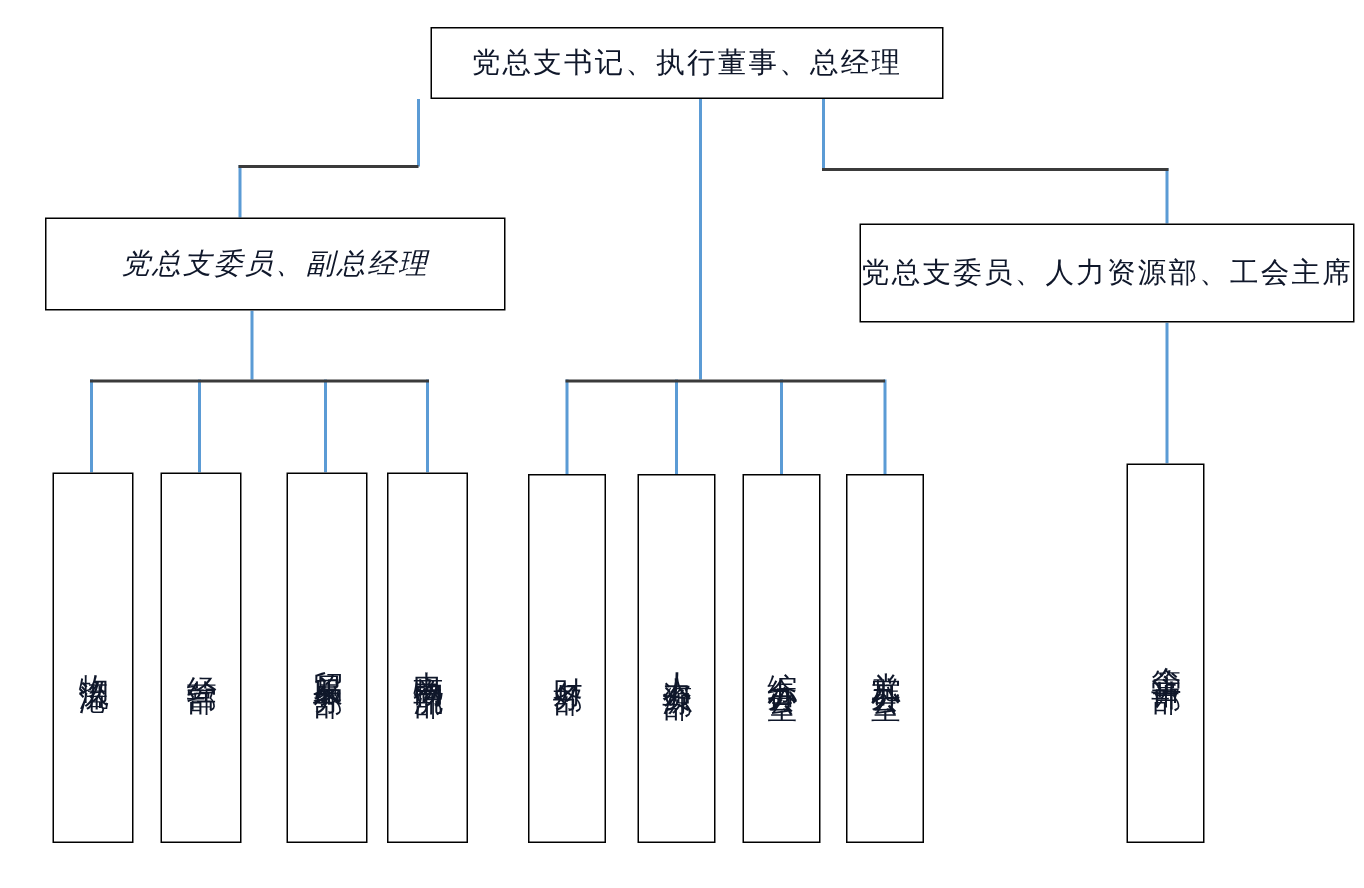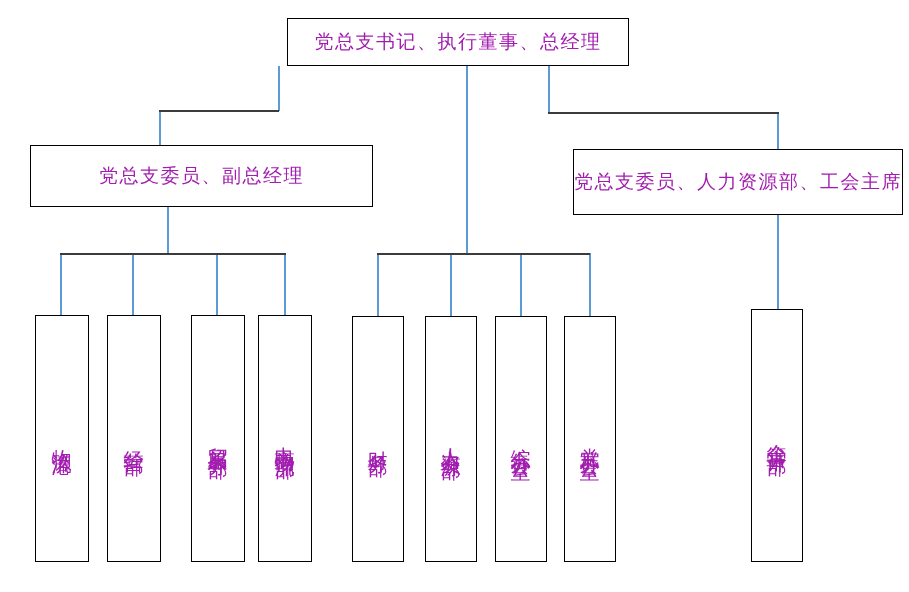--- a/index.html
+++ b/index.html
@@ -18,21 +18,21 @@
     overflow: hidden;
   }
   .node {
     position: absolute;
     box-sizing: border-box;
     border: 1.6px solid #000000;
     background: #ffffff;
     display: flex;
     align-items: center;
     justify-content: center;
-    color: #a21caf;
+    color: #0f172a;
     z-index: 3;
   }
   .node-h {
     font-size: 19px;
     letter-spacing: 1.5px;
     white-space: nowrap;
   }
   .node-v {
     writing-mode: vertical-rl;
     text-orientation: upright;
@@ -70,21 +70,21 @@
   <div class="conn conn-v" style="left:159px; top:110px; width:1.6px; height:36px;"></div>
 
   <div class="conn conn-v" style="left:466px; top:66px; width:1.6px; height:187px;"></div>
 
   <div class="conn conn-v" style="left:548px; top:66px; width:1.6px; height:47px;"></div>
 
   <div class="conn-h" style="left:548px; top:112px; width:231px;"></div>
 
   <div class="conn conn-v" style="left:777px; top:112px; width:1.6px; height:38px;"></div>
 
-  <div class="node node-h" style="left:30px; top:145px; width:343px; height:62px;">党总支委员、副总经理</div>
+  <div class="node node-h" style="left:30px; top:145px; width:307px; height:62px;font-style:italic;">党总支委员、副总经理</div>
 
   <div class="node node-h" style="left:573px; top:149px; width:330px; height:66px;">党总支委员、人力资源部、工会主席</div>
 
   <div class="conn conn-v" style="left:167px; top:207px; width:1.6px; height:46px;"></div>
   <div class="conn-h" style="left:60px; top:253px; width:226px;"></div>
   <div class="conn conn-v" style="left:60px; top:253px; width:1.6px; height:62px;"></div>
   <div class="conn conn-v" style="left:132px; top:253px; width:1.6px; height:62px;"></div>
   <div class="conn conn-v" style="left:216px; top:253px; width:1.6px; height:62px;"></div>
   <div class="conn conn-v" style="left:284px; top:253px; width:1.6px; height:62px;"></div>
 

